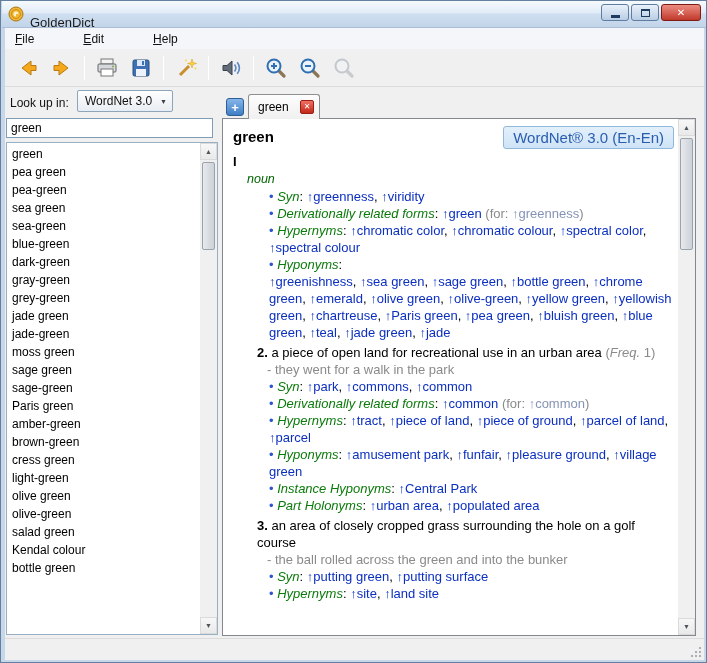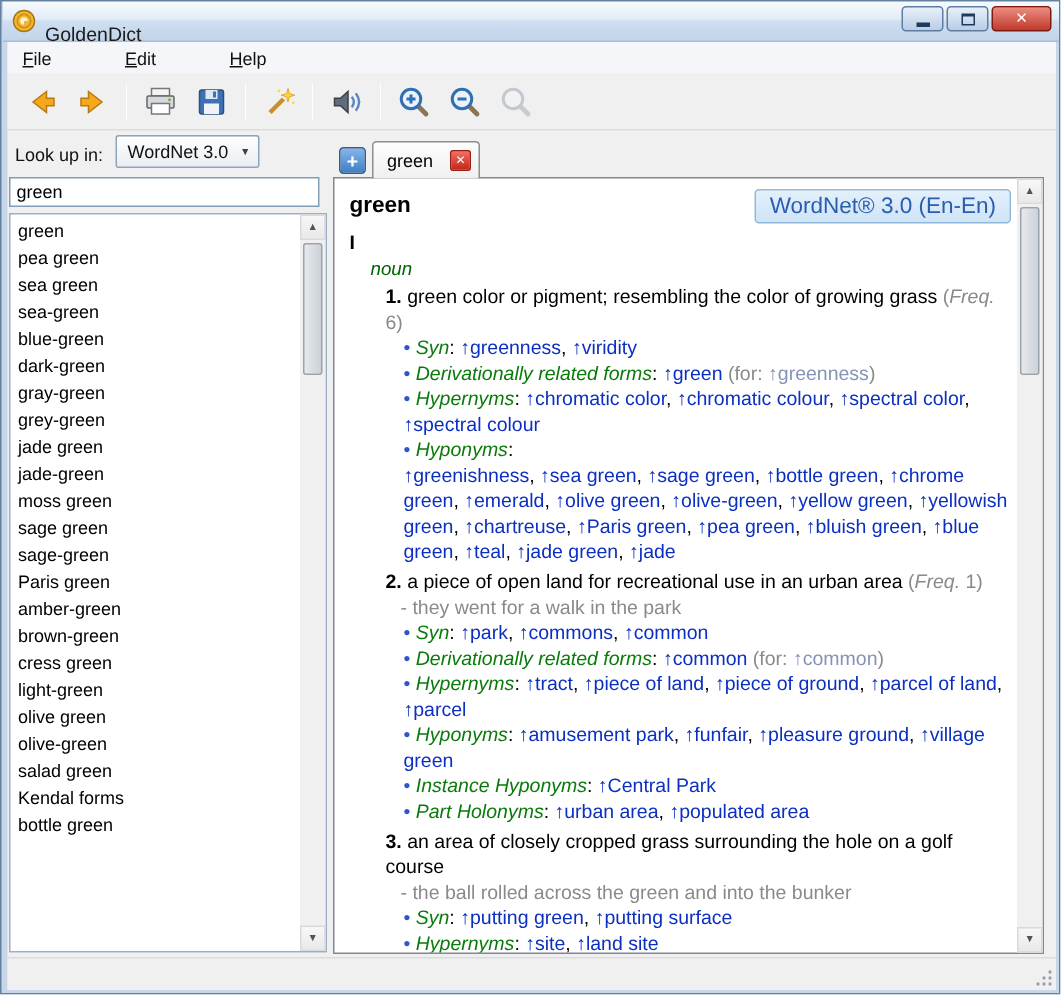--- a/index.html
+++ b/index.html
@@ -215,40 +215,41 @@
       <span>WordNet 3.0</span>
       <span class="combo-arrow">▼</span>
     </div>
 
     <input class="search" type="text" value="green" style="">
 
     <div class="wordlist">
       <div class="wordlist-items">
           <div class="list-item">green</div>
           <div class="list-item">pea green</div>
+          <div class="list-item">pea-green</div>
           <div class="list-item">sea green</div>
           <div class="list-item">sea-green</div>
           <div class="list-item">blue-green</div>
           <div class="list-item">dark-green</div>
           <div class="list-item">gray-green</div>
           <div class="list-item">grey-green</div>
           <div class="list-item">jade green</div>
           <div class="list-item">jade-green</div>
           <div class="list-item">moss green</div>
           <div class="list-item">sage green</div>
           <div class="list-item">sage-green</div>
           <div class="list-item">Paris green</div>
           <div class="list-item">amber-green</div>
           <div class="list-item">brown-green</div>
           <div class="list-item">cress green</div>
           <div class="list-item">light-green</div>
           <div class="list-item">olive green</div>
           <div class="list-item">olive-green</div>
           <div class="list-item">salad green</div>
-          <div class="list-item">Kendal forms</div>
+          <div class="list-item">Kendal colour</div>
           <div class="list-item">bottle green</div>
         </div>
       <div class="sb sb-v">
         <div class="sb-btn up">
             <span>▲</span>
           </div>
         <div class="sb-thumb" style="top:19px;height:88px;"></div>
         <div class="sb-btn down">
             <span>▼</span>
           </div>
@@ -267,21 +268,20 @@
 
     <div class="article-pane">
       <div class="article-scroll">
         <div class="head-row">
           <span class="headword">green</span>
           <span class="dict-badge">WordNet® 3.0 (En-En)</span>
         </div>
         <div class="group-numeral">I</div>
         <div class="pos">noun</div>
         <div class="article-body">
-            <div class="blk blk-sense"><span class="sense-num">1. </span><span>green color or pigment; resembling the color of growing grass </span><span class="seg-ex">(</span><span class="seg-exi">Freq.</span><span class="seg-ex"> 6)</span></div>
             <div class="blk blk-bullet"><span class="bullet-dot">• </span><span class="seg-lbl">Syn</span><span>: </span><span class="seg-lnk">↑greenness</span><span>, </span><span class="seg-lnk">↑viridity</span></div>
             <div class="blk blk-bullet"><span class="bullet-dot">• </span><span class="seg-lbl">Derivationally related forms</span><span>: </span><span class="seg-lnk">↑green</span><span> </span><span class="seg-ex">(for: </span><span class="seg-exlnk">↑greenness</span><span class="seg-ex">)</span></div>
             <div class="blk blk-bullet"><span class="bullet-dot">• </span><span class="seg-lbl">Hypernyms</span><span>: </span><span class="seg-lnk">↑chromatic color</span><span>, </span><span class="seg-lnk">↑chromatic colour</span><span>, </span><span class="seg-lnk">↑spectral color</span><span>, </span><span class="seg-lnk">↑spectral colour</span></div>
             <div class="blk blk-bullet"><span class="bullet-dot">• </span><span class="seg-lbl">Hyponyms</span><span>:</span></div>
             <div class="blk blk-cont"><span class="seg-lnk">↑greenishness</span><span>, </span><span class="seg-lnk">↑sea green</span><span>, </span><span class="seg-lnk">↑sage green</span><span>, </span><span class="seg-lnk">↑bottle green</span><span>, </span><span class="seg-lnk">↑chrome green</span><span>, </span><span class="seg-lnk">↑emerald</span><span>, </span><span class="seg-lnk">↑olive green</span><span>, </span><span class="seg-lnk">↑olive-green</span><span>, </span><span class="seg-lnk">↑yellow green</span><span>, </span><span class="seg-lnk">↑yellowish green</span><span>, </span><span class="seg-lnk">↑chartreuse</span><span>, </span><span class="seg-lnk">↑Paris green</span><span>, </span><span class="seg-lnk">↑pea green</span><span>, </span><span class="seg-lnk">↑bluish green</span><span>, </span><span class="seg-lnk">↑blue green</span><span>, </span><span class="seg-lnk">↑teal</span><span>, </span><span class="seg-lnk">↑jade green</span><span>, </span><span class="seg-lnk">↑jade</span></div>
             <div class="blk blk-sense"><span class="sense-num">2. </span><span>a piece of open land for recreational use in an urban area </span><span class="seg-ex">(</span><span class="seg-exi">Freq.</span><span class="seg-ex"> 1)</span></div>
             <div class="blk blk-example"><span class="seg-ex">- they went for a walk in the park</span></div>
             <div class="blk blk-bullet"><span class="bullet-dot">• </span><span class="seg-lbl">Syn</span><span>: </span><span class="seg-lnk">↑park</span><span>, </span><span class="seg-lnk">↑commons</span><span>, </span><span class="seg-lnk">↑common</span></div>
             <div class="blk blk-bullet"><span class="bullet-dot">• </span><span class="seg-lbl">Derivationally related forms</span><span>: </span><span class="seg-lnk">↑common</span><span> </span><span class="seg-ex">(for: </span><span class="seg-exlnk">↑common</span><span class="seg-ex">)</span></div>
             <div class="blk blk-bullet"><span class="bullet-dot">• </span><span class="seg-lbl">Hypernyms</span><span>: </span><span class="seg-lnk">↑tract</span><span>, </span><span class="seg-lnk">↑piece of land</span><span>, </span><span class="seg-lnk">↑piece of ground</span><span>, </span><span class="seg-lnk">↑parcel of land</span><span>, </span><span class="seg-lnk">↑parcel</span></div>

